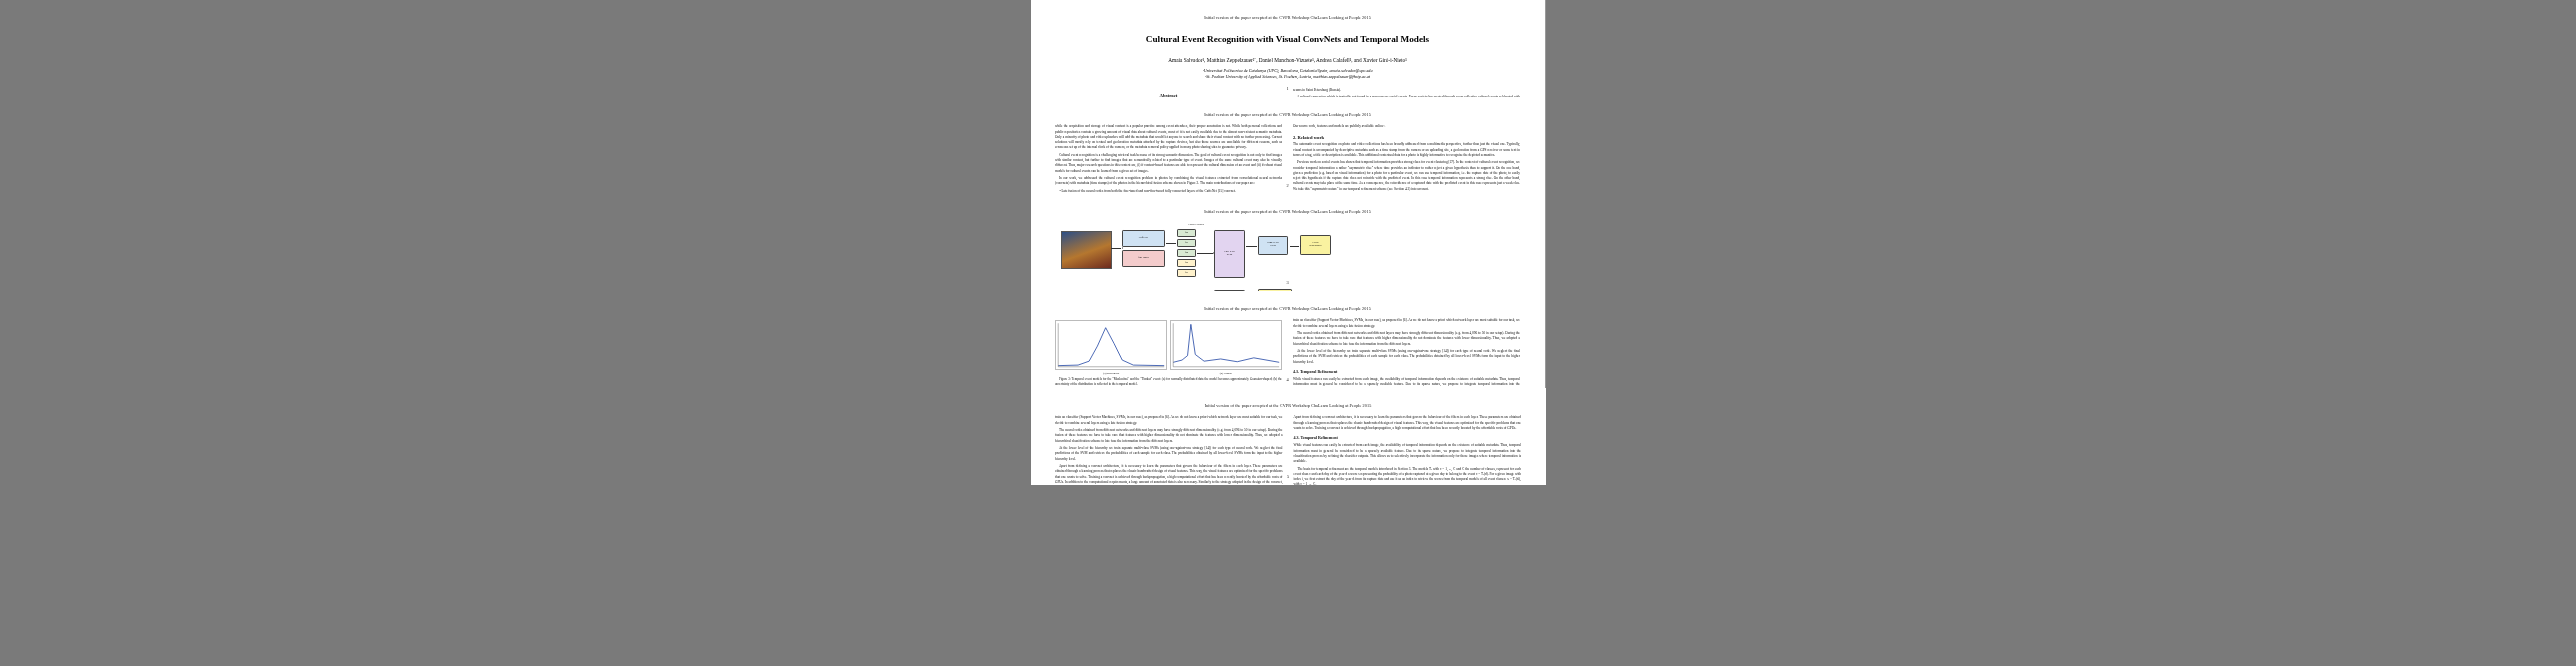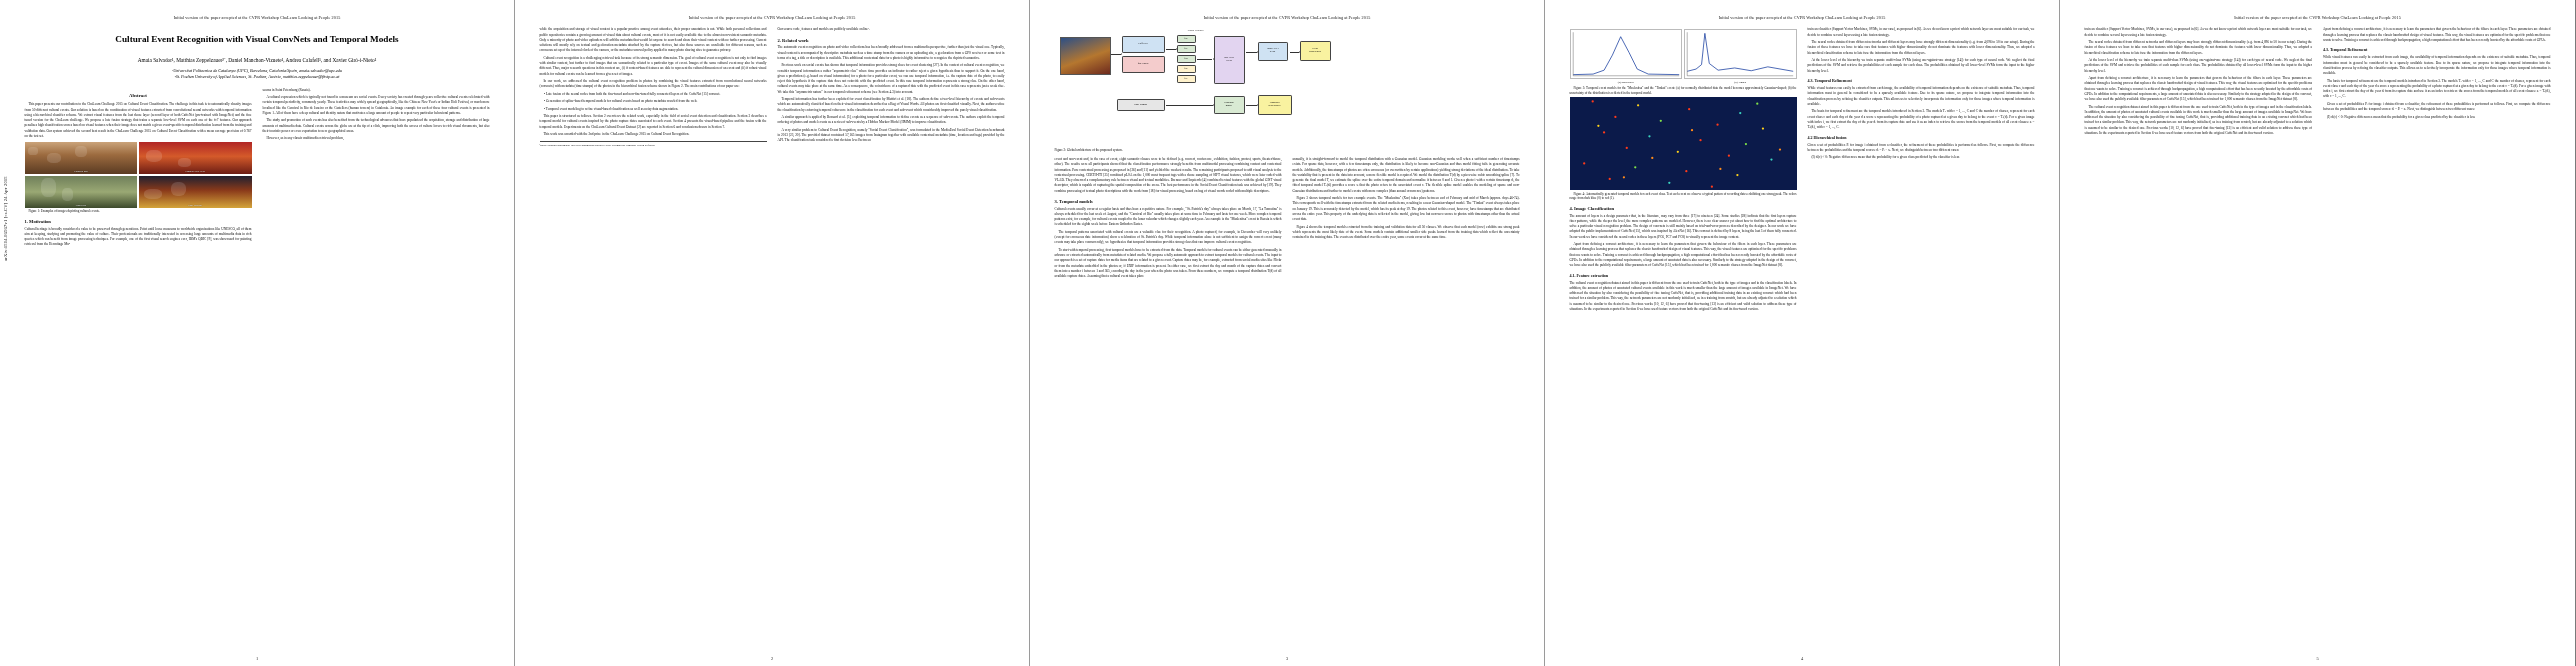--- a/index.html
+++ b/index.html
@@ -12,22 +12,23 @@
   }
   .sheet {
     width: 2576px;
     height: 667px;
     position: relative;
     background: #7a7a7a;
     overflow: hidden;
   }
   .pages {
     display: flex;
-    flex-direction: row;
+    flex-direction: column;
     height: 485px;
+    align-items: center;
   }
   .page {
     position: relative;
     width: 515px;
     height: 667px;
     background: #ffffff;
     box-sizing: border-box;
     padding: 14.5px 24.5px 16.7px 24.5px;
     overflow: hidden;
     border-right: 0.6px solid #9a9a9a;

